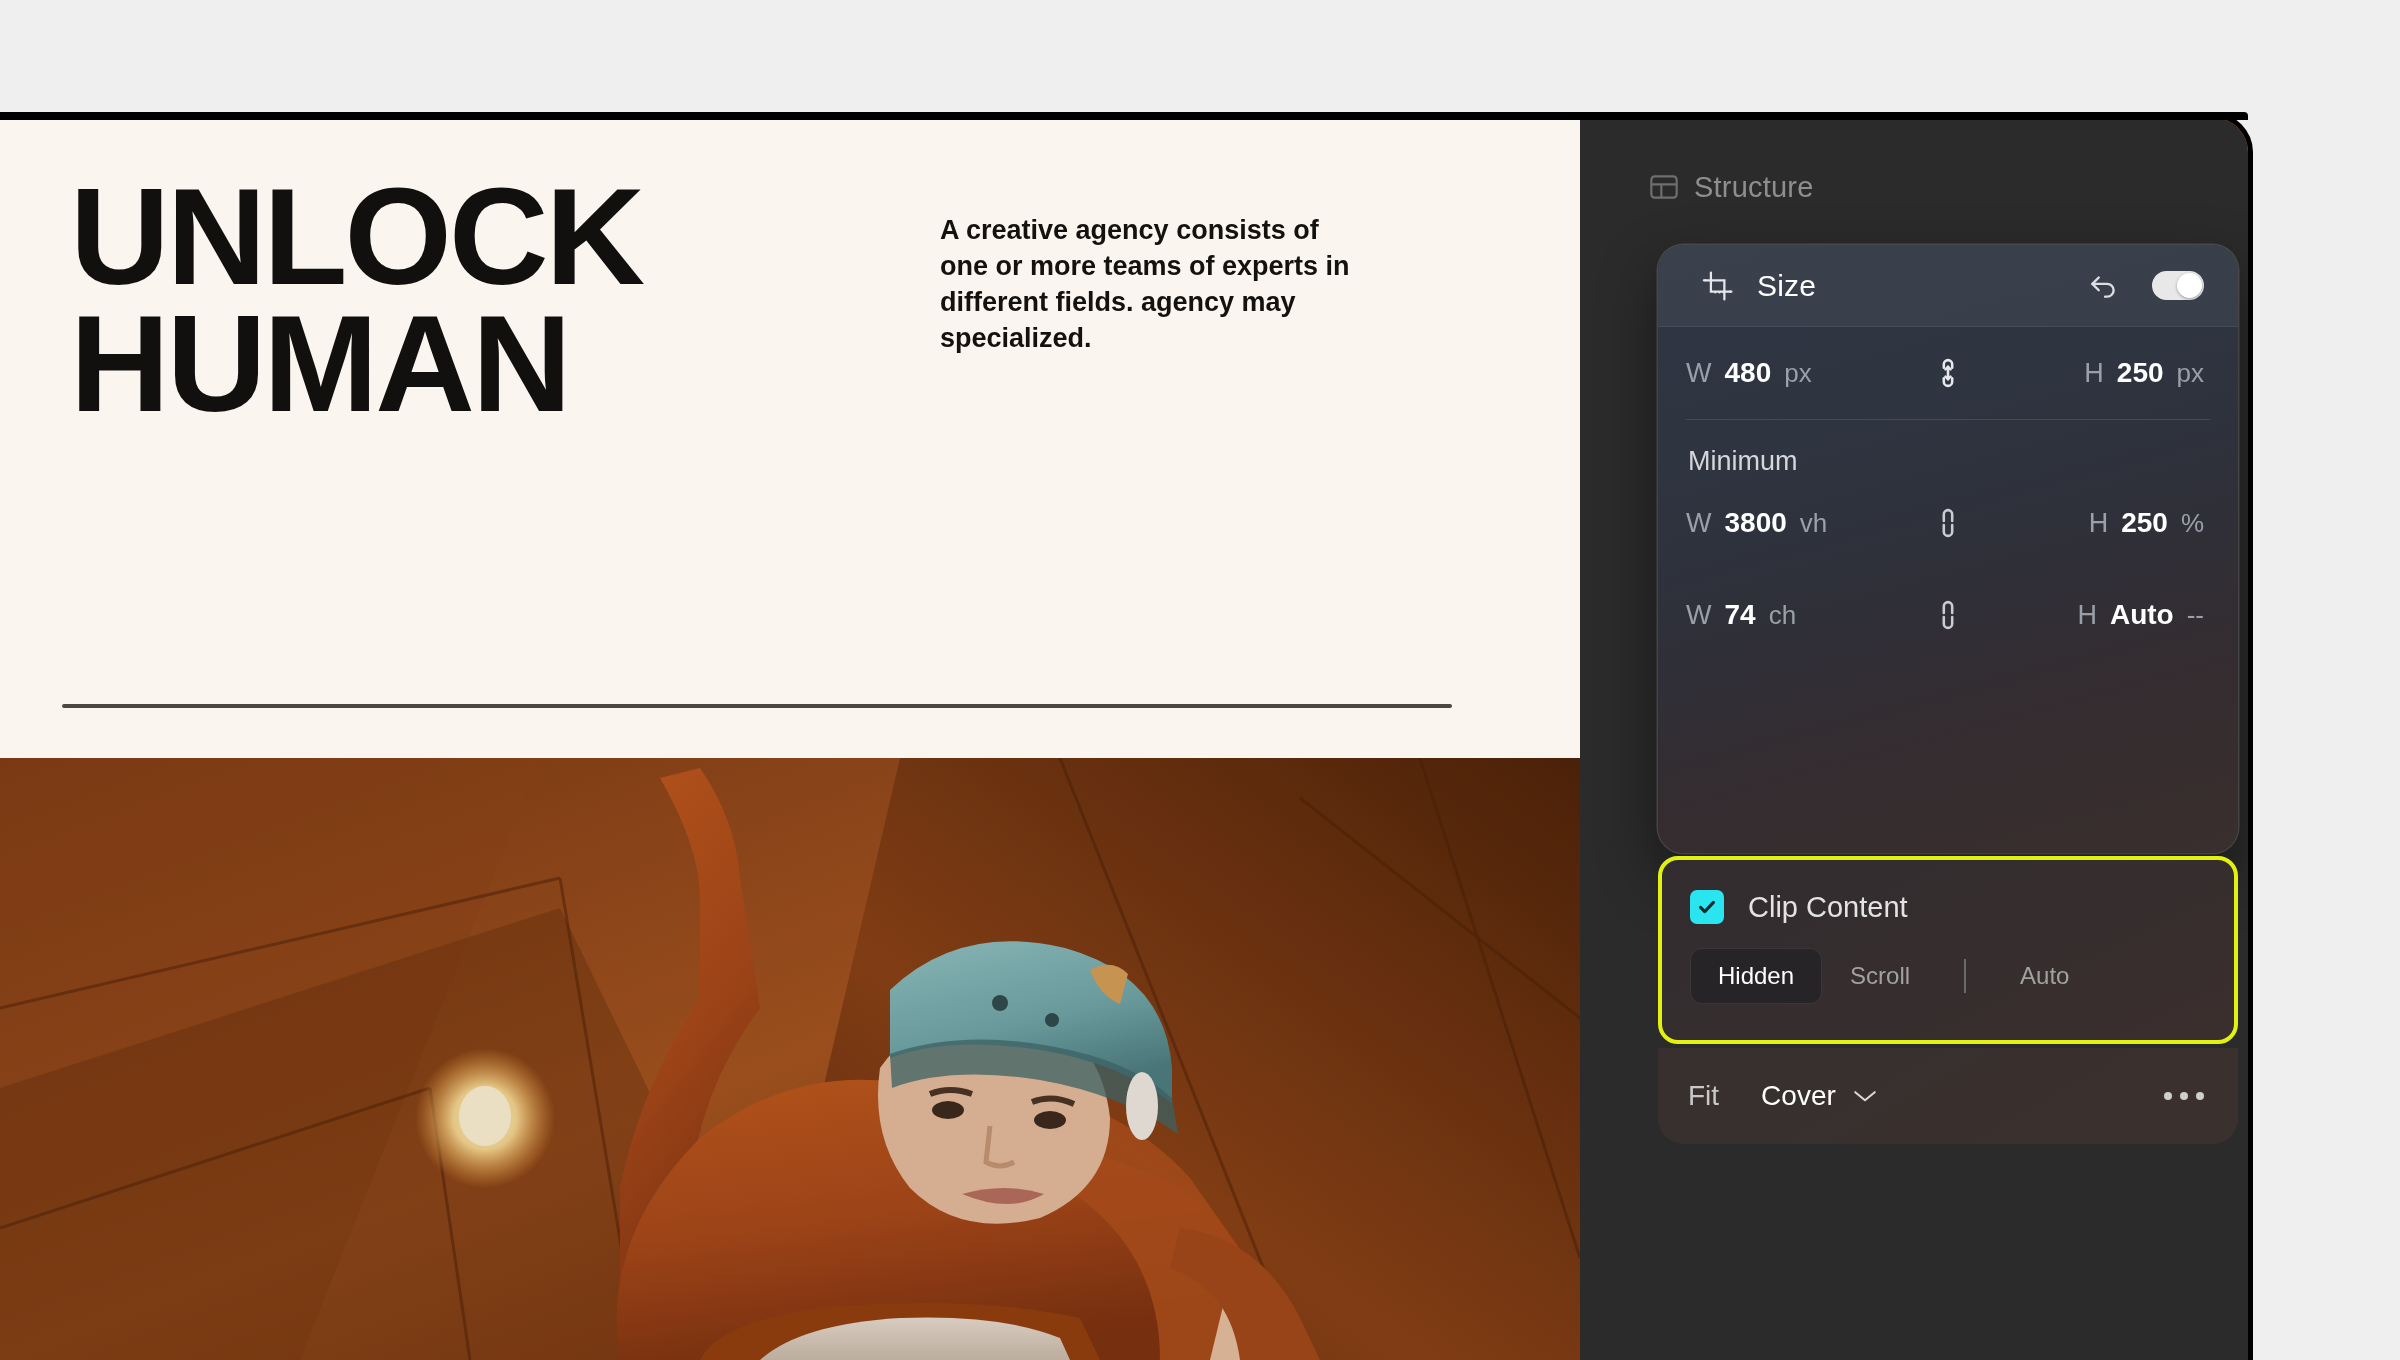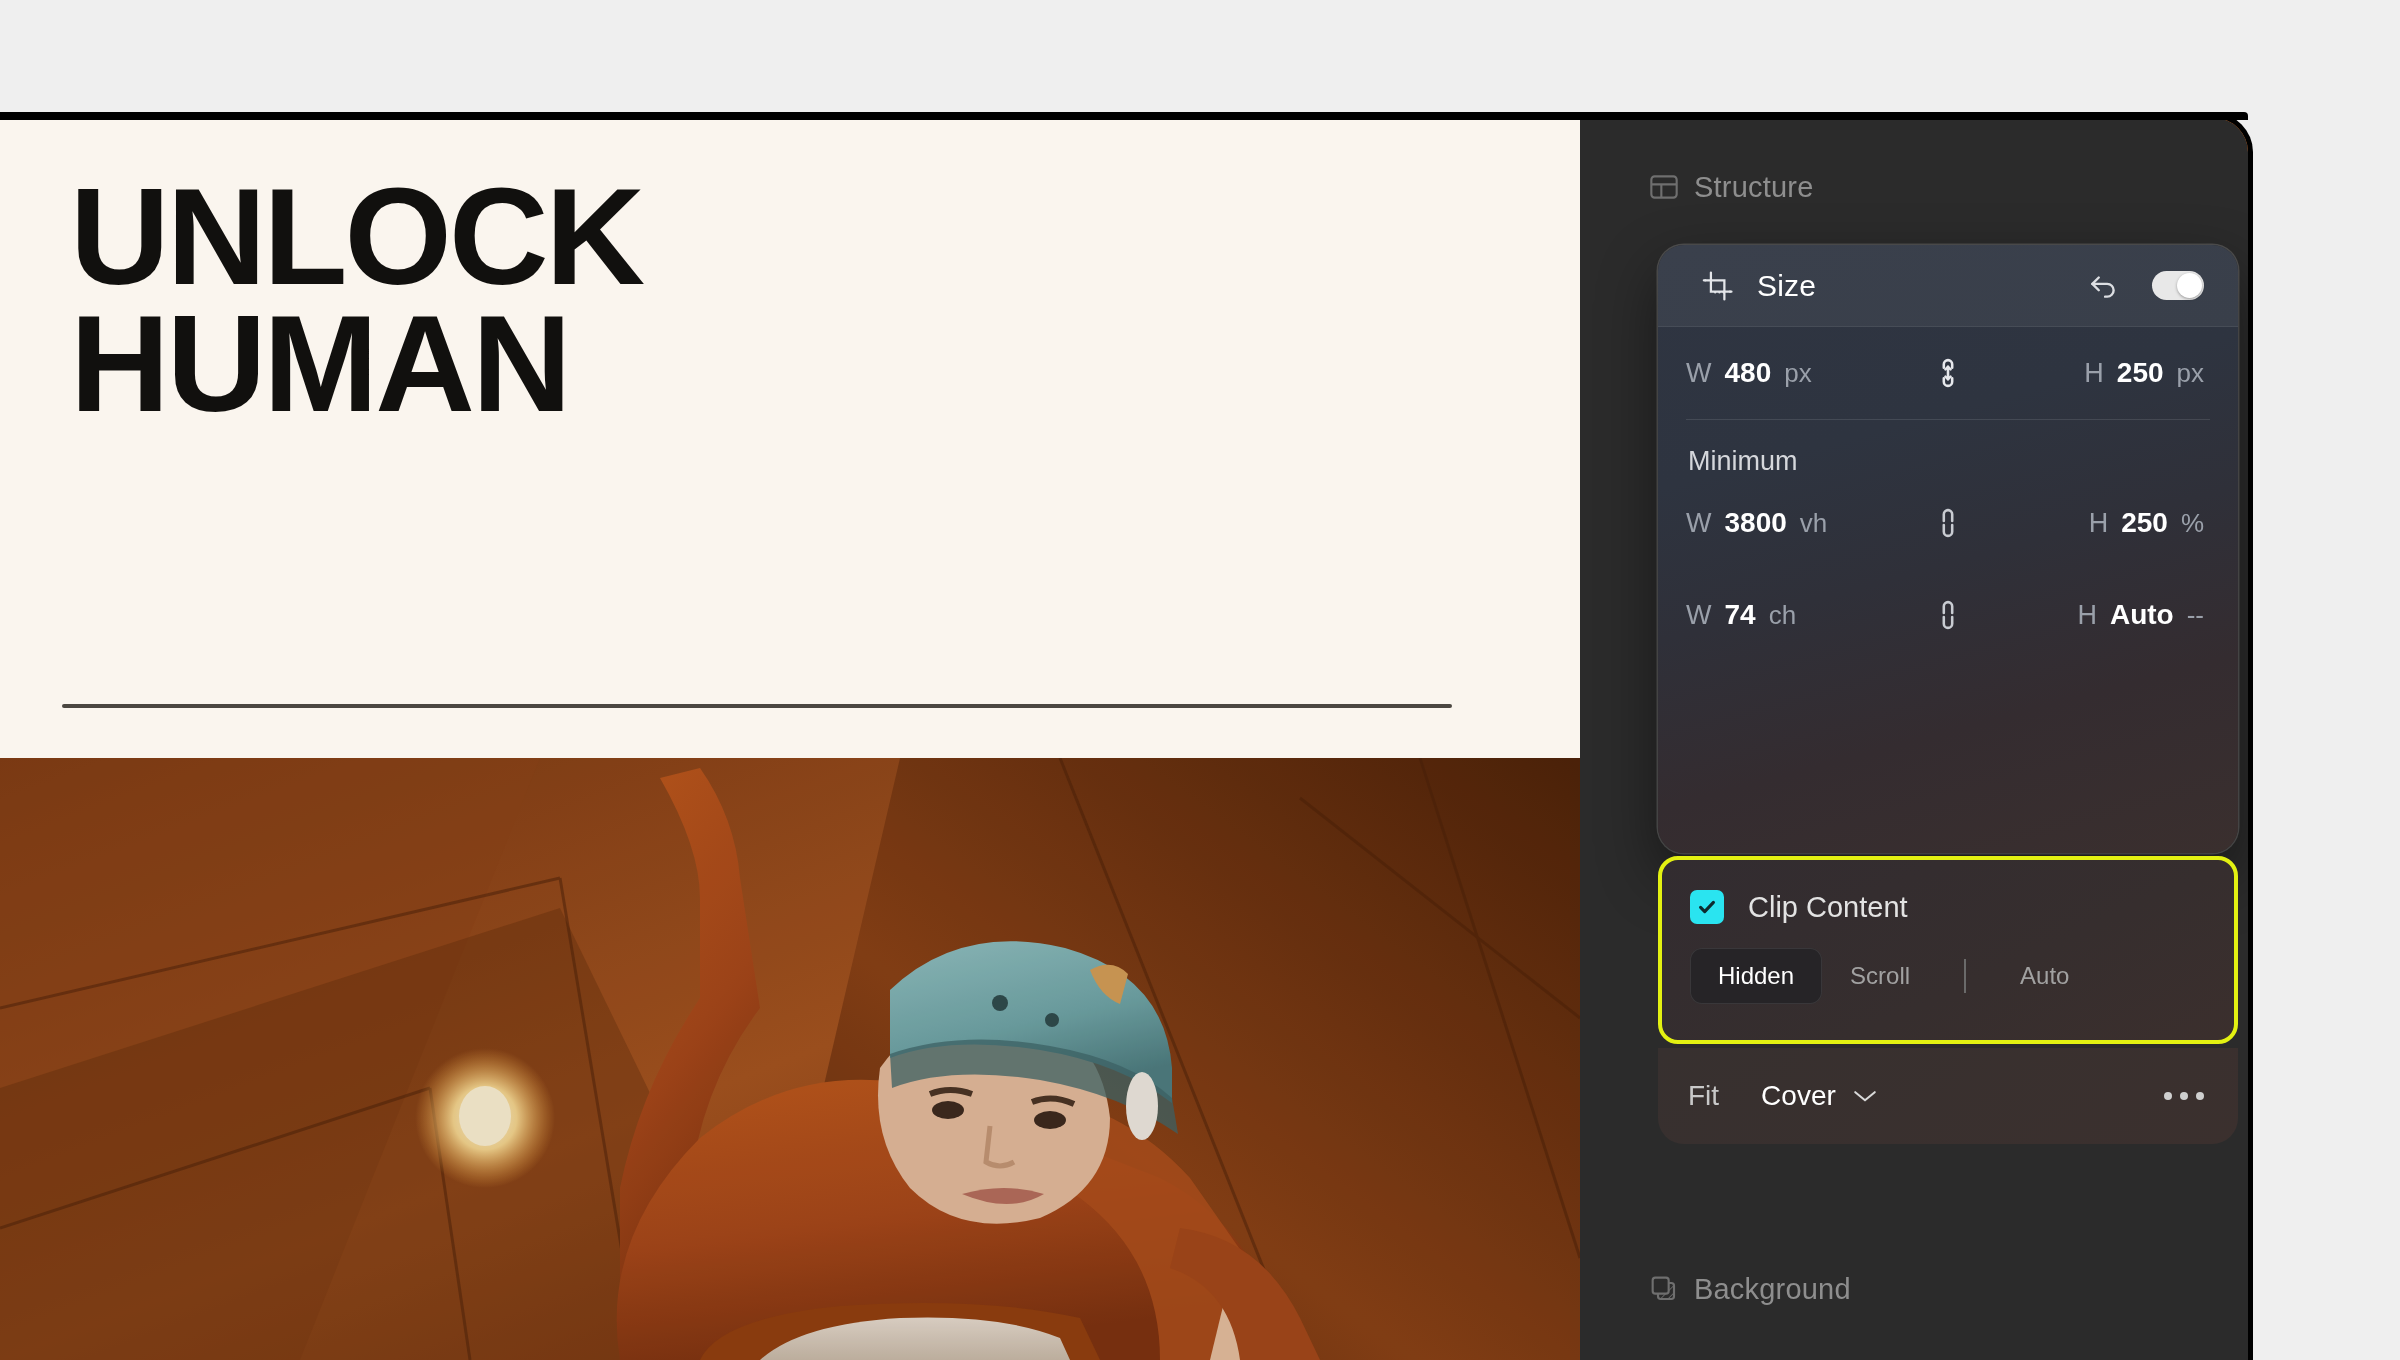--- a/index.html
+++ b/index.html
@@ -173,20 +173,21 @@
 
   <div class="app-window">
 
     <div class="canvas">
 
       <div class="hero">
         <div class="hero-headline">
           <span>UNLOCK</span>
           <span>HUMAN</span>
         </div>
+        <div class="hero-para">A creative agency consists of one or more teams of experts in different fields. agency may specialized.</div>
         <div class="hero-divider"></div>
       </div>
 
       <div class="photo">
         <svg viewBox="0 0 1580 602" preserveAspectRatio="xMidYMid slice" aria-hidden="true">
           <defs>
             <linearGradient id="wallL" x1="0" y1="0" x2="1" y2="1">
               <stop offset="0" stop-color="#7b3a13"></stop>
                 <stop offset="0.5" stop-color="#a65520"></stop>
                 <stop offset="1" stop-color="#6d3010"></stop>
@@ -393,30 +394,16 @@
             <path d="M3 3.5L12 11l9-7.5"></path>
           </svg>
         </span>
         <span class="dots">
           <i></i>
           <i></i>
           <i></i>
         </span>
       </div>
 
-      <div id="background-row" class="section-row">
-        <span class="sec-icon">
-          <svg width="32" height="32" viewBox="0 0 24 24" fill="none" stroke="#6f6f6f" stroke-width="1.6">
-            <defs>
-              <pattern id="hatch" width="4" height="4" patternUnits="userSpaceOnUse" patternTransform="rotate(45)">
-                <line x1="0" y1="0" x2="0" y2="4" stroke="#6f6f6f" stroke-width="1.2"></line>
-              </pattern>
-            </defs>
-            <rect x="7.5" y="7.5" width="12" height="12" rx="2" fill="url(#hatch)"></rect>
-            <rect x="3.5" y="3.5" width="12" height="12" rx="2" fill="#2b2b2b"></rect>
-          </svg>
-        </span>
-        <span class="section-label">Background</span>
-      </div>
 
     </div>
   </div>
 </div>
 
 </body></html>

